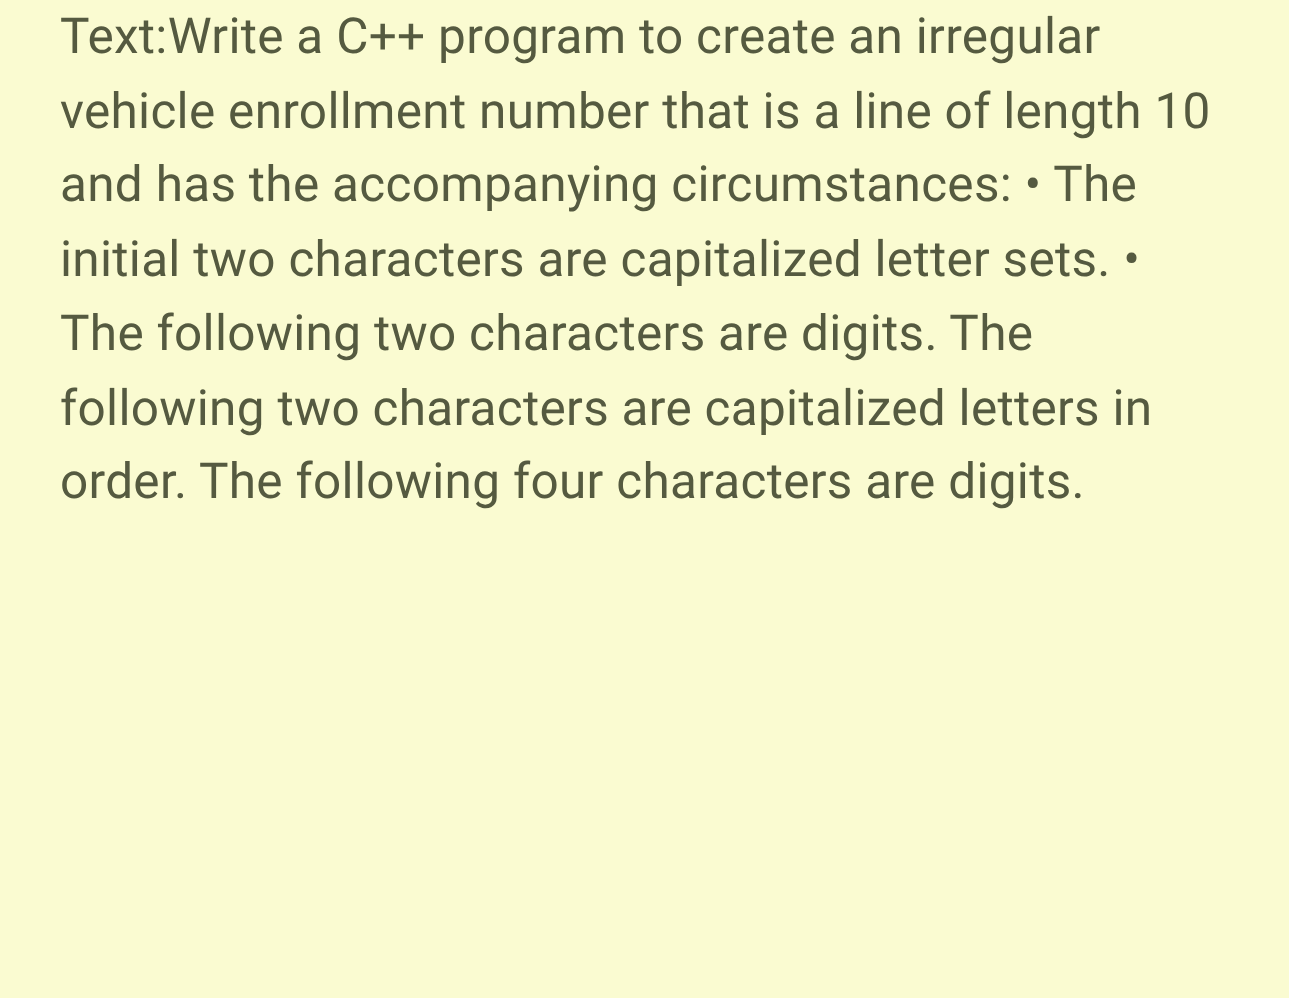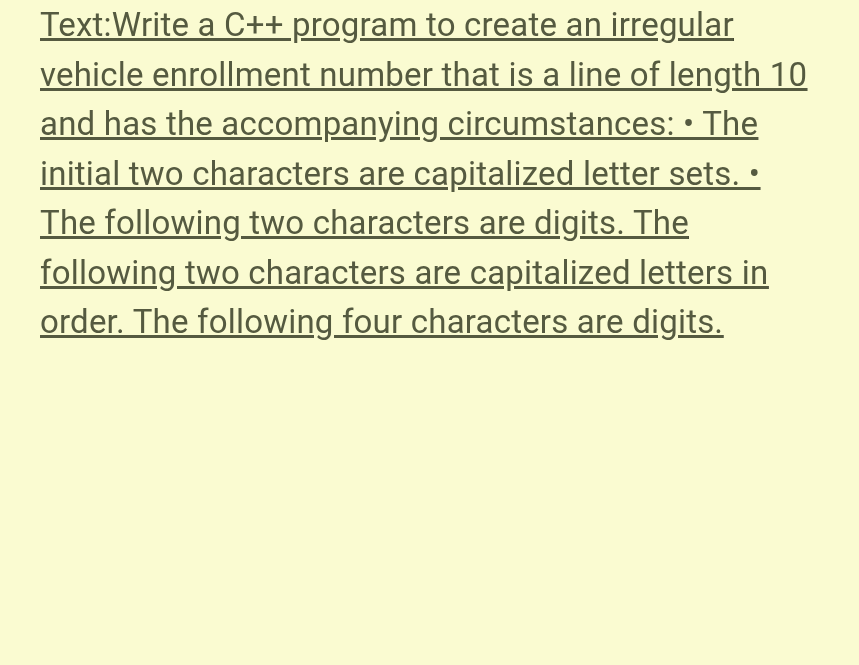--- a/index.html
+++ b/index.html
@@ -1,19 +1,18 @@
 <!DOCTYPE html>
 <html><head>
   <meta charset="utf-8">
   <style>
     * {
       margin: 0;
       padding: 0;
       box-sizing: border-box;
-      text-decoration: underline;
     }
     body {
       width: 859px;
       height: 665px;
       background-color: #fafbd1;
       font-family: -apple-system, BlinkMacSystemFont, "Segoe UI", Roboto, "Helvetica Neue", Arial, sans-serif;
       padding: 0 40px;
     }
     .content {
       color: #555a40;

